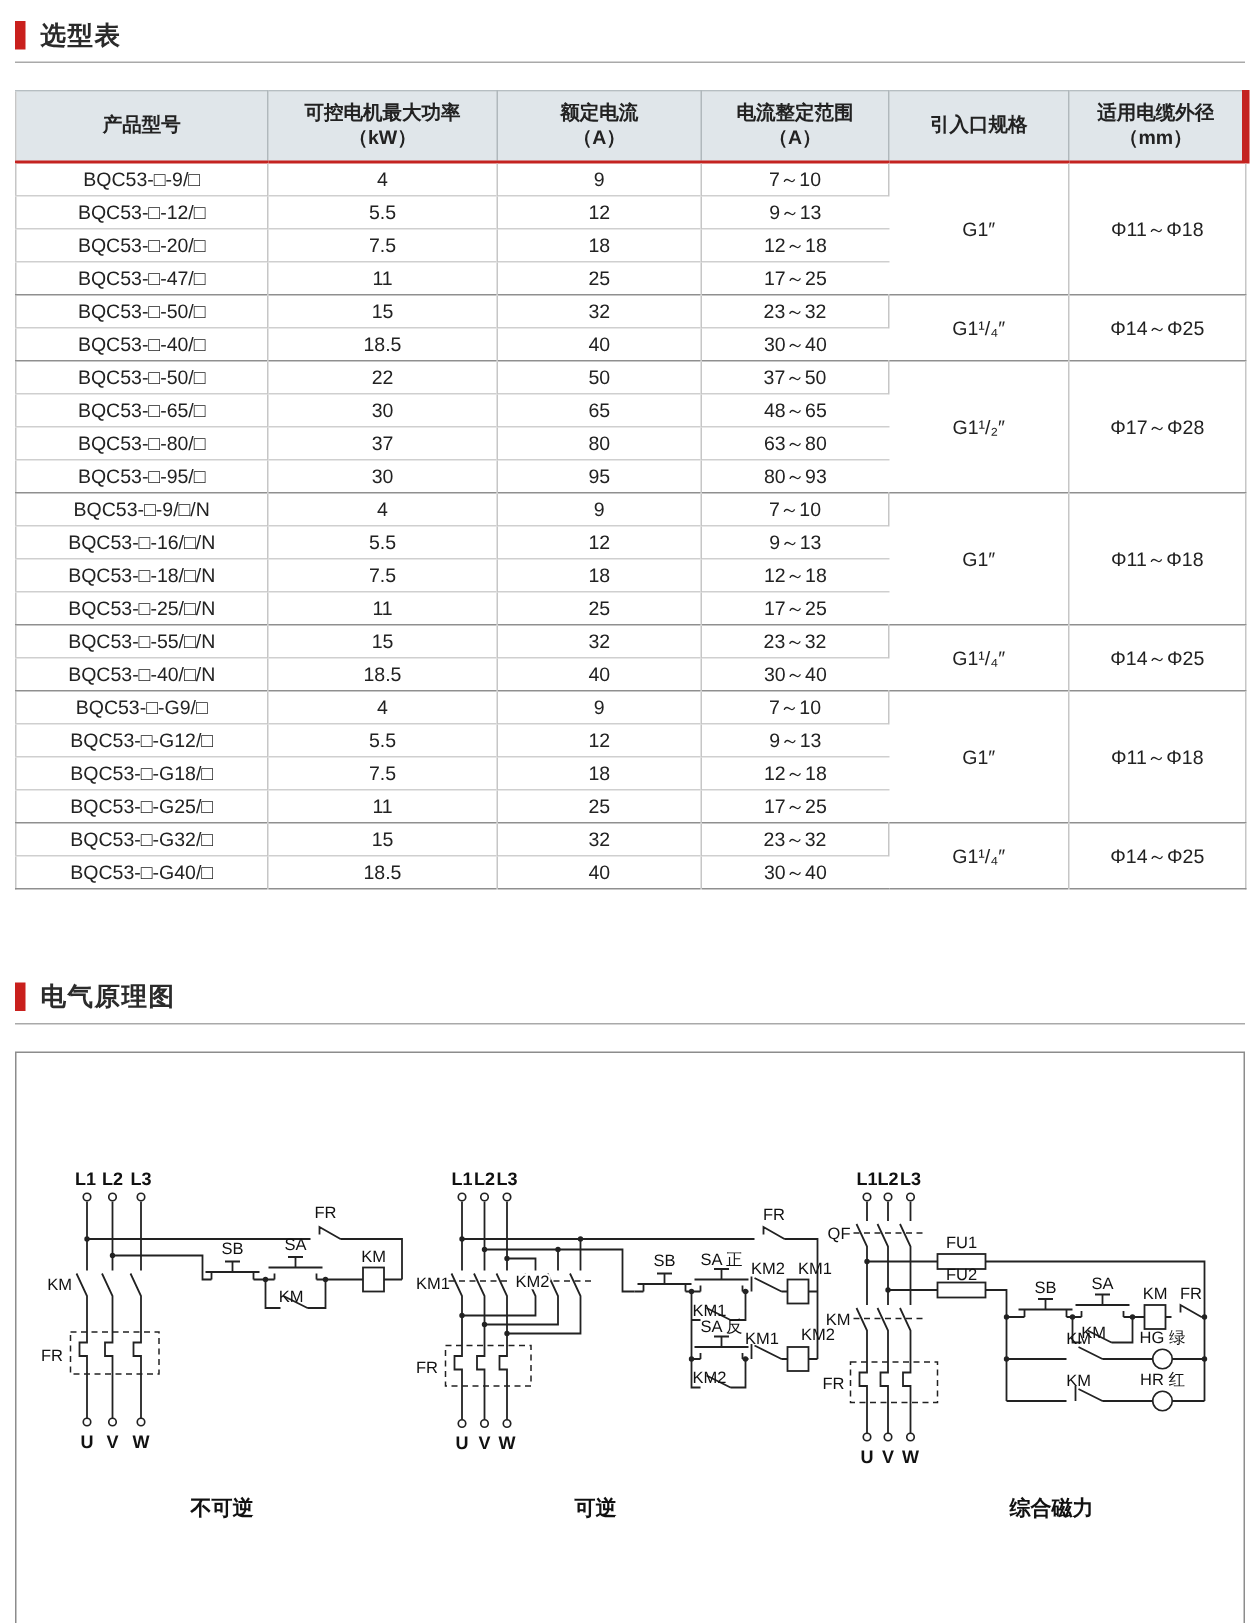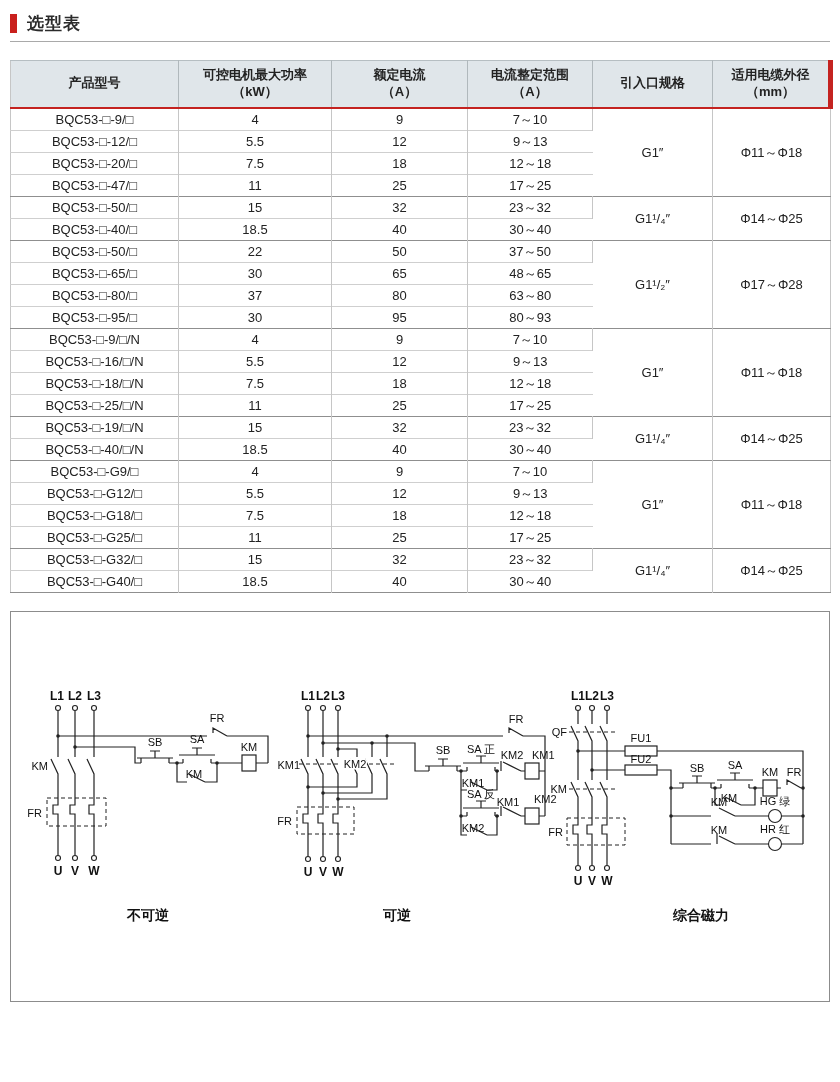--- a/index.html
+++ b/index.html
@@ -171,21 +171,21 @@
           <td>18</td>
           <td>12～18</td>
         </tr>
       <tr>
           <td>BQC53-□-25/□/N</td>
           <td>11</td>
           <td>25</td>
           <td>17～25</td>
         </tr>
       <tr class="gs">
-          <td>BQC53-□-19/□/N</td>
+          <td>BQC53-□-55/□/N</td>
           <td>15</td>
           <td>32</td>
           <td>23～32</td>
           <td rowspan="2">G1¹/₄″</td>
           <td rowspan="2">Φ14～Φ25</td>
         </tr>
       <tr>
           <td>BQC53-□-40/□/N</td>
           <td>18.5</td>
           <td>40</td>
@@ -227,20 +227,26 @@
         </tr>
       <tr>
           <td>BQC53-□-G40/□</td>
           <td>18.5</td>
           <td>40</td>
           <td>30～40</td>
         </tr>
     </tbody>
   </table>
 
+  <div class="sec sec2">
+    <div class="sec-inner">
+      <span class="redbar"></span>
+      <h2>电气原理图</h2>
+    </div>
+  </div>
 
   <div class="diagbox">
     <svg width="818" height="385" viewBox="0 0 818 385">
 
       <g>
         <path class="w" d="M47,99V145M40,147L47,162V190v3h-5v9h5v3V243.5
                            M64,99V145M57,147L64,162V190v3h-5v9h5v3V243.5
                            M83,99V145M76,147L83,162V190v3h-5v9h5v3V243.5"></path>
         <path class="w" d="M47,124H196M216,124L202,116V121M216,124H257V151
                            M64,135H124V151H130M158,151H172M200,151H231M245,151H257

